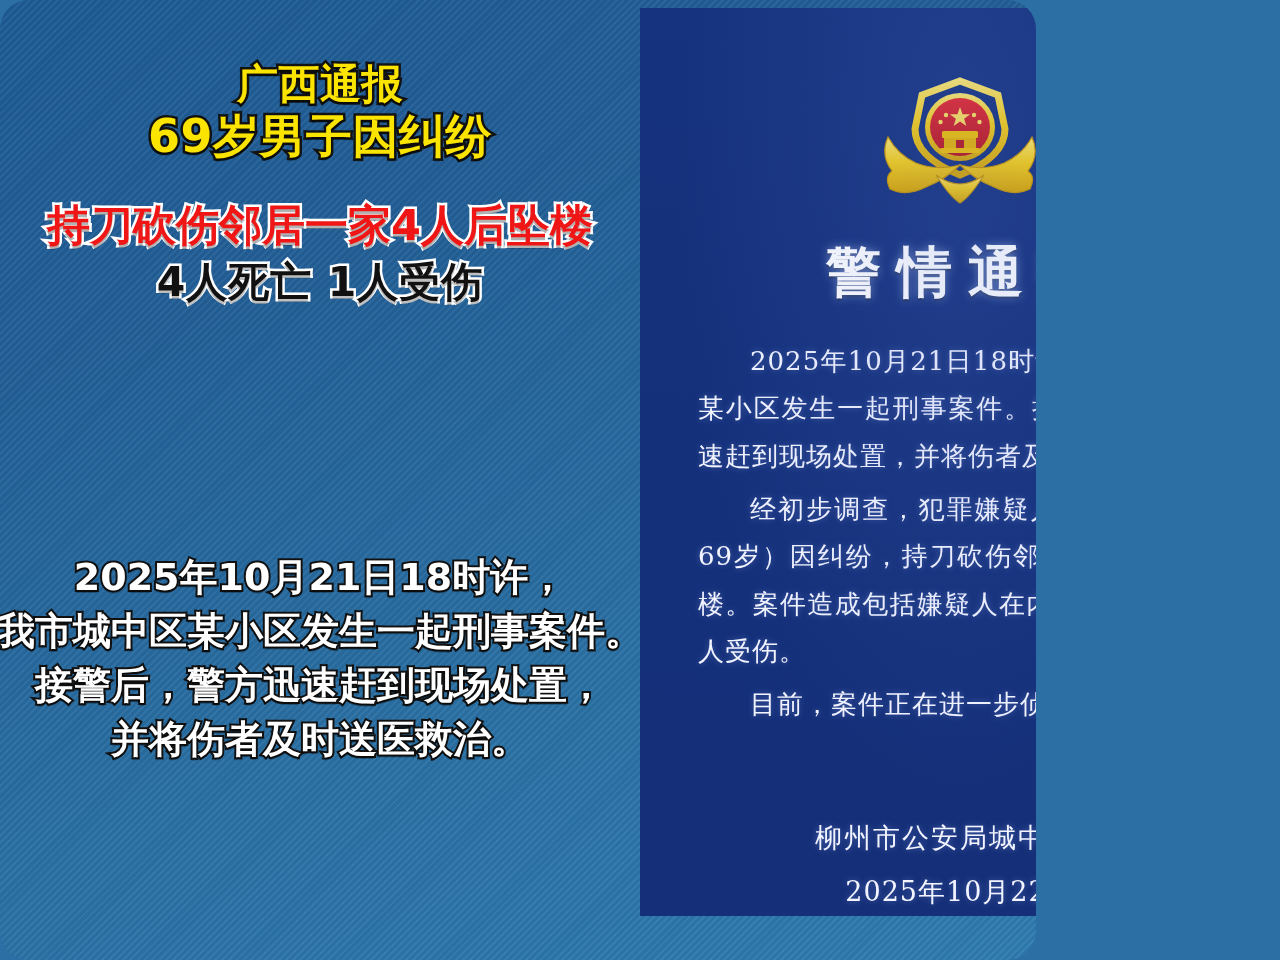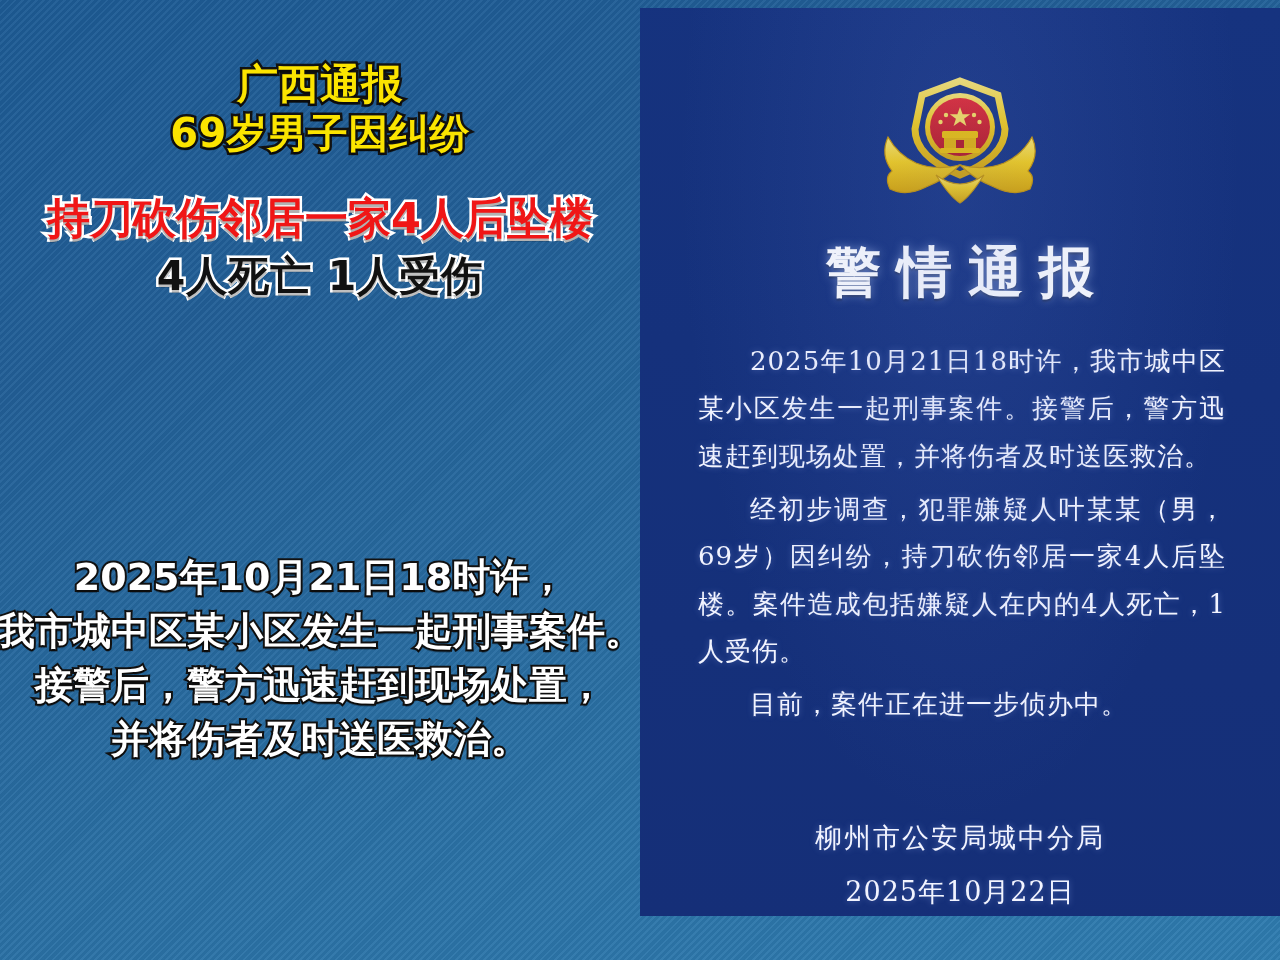--- a/index.html
+++ b/index.html
@@ -2,28 +2,29 @@
 <html><head>
 <meta charset="utf-8">
 <style>
   html,body{margin:0;padding:0;}
   body{
     width:1280px;height:960px;overflow:hidden;
     font-family:"DejaVu Sans","Liberation Sans",sans-serif;
     background:#2b6fa4;
   }
   .stage{
-    position:relative;width:1280px;height:960px;overflow:hidden;
+    position:relative;width:1036px;height:960px;overflow:hidden;
     background:
       repeating-linear-gradient(135deg,
         rgba(255,255,255,0.045) 0px,
         rgba(255,255,255,0.045) 2px,
         rgba(0,0,0,0.045) 2px,
         rgba(0,0,0,0.045) 5px),
       linear-gradient(160deg,#1d5b94 0%,#225f97 28%,#2a6fa3 62%,#2f7cb0 100%);
+    border-radius: 29px;
   }
 
   
   .left-col{
     position:absolute;left:0;top:0;width:640px;height:960px;
     box-sizing:border-box;
   }
   .headline{
     position:absolute;left:0;top:62px;width:640px;
     text-align:center;
@@ -54,21 +55,21 @@
   }
   .hl-black-white{
     font-size:43px;
     color:#111111;
     -webkit-text-stroke:5px #ffffff;
     paint-order:stroke fill;
     text-shadow:0 3px 0 rgba(0,0,0,0.25);
     margin-top:12px;
   }
   .hl-l1{font-size:41px;}
-  .hl-l2{font-size:40px;}
+  .hl-l2{font-size:46px;}
   .hl-l3{font-size:43px;letter-spacing:0px;margin-top:40px;}
   .hl-l4{font-size:42px;}
   .hl-l5{font-size:41px;letter-spacing:1px;}
 
   .left-body{
     position:absolute;left:-6px;top:552px;width:652px;
     text-align:center;
   }
   .lb-line{
     display:block;

